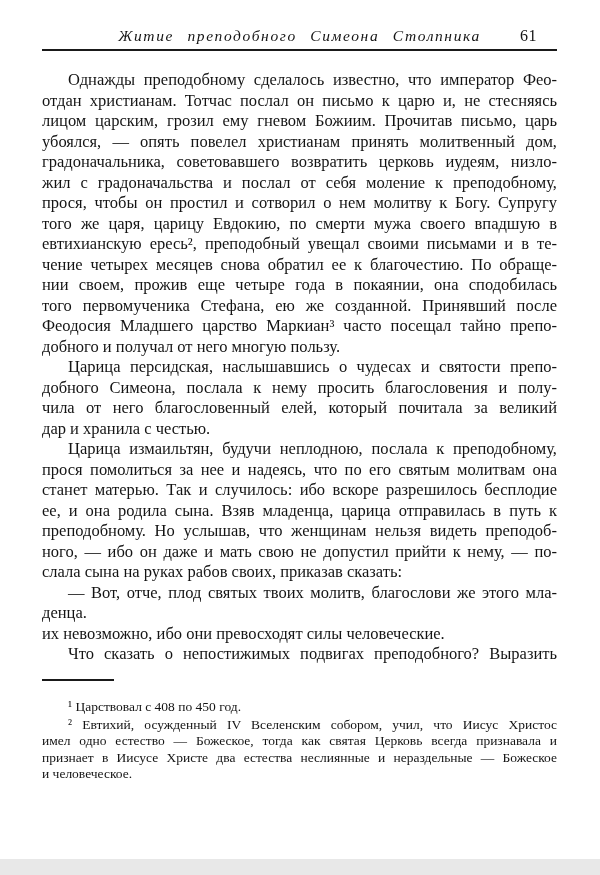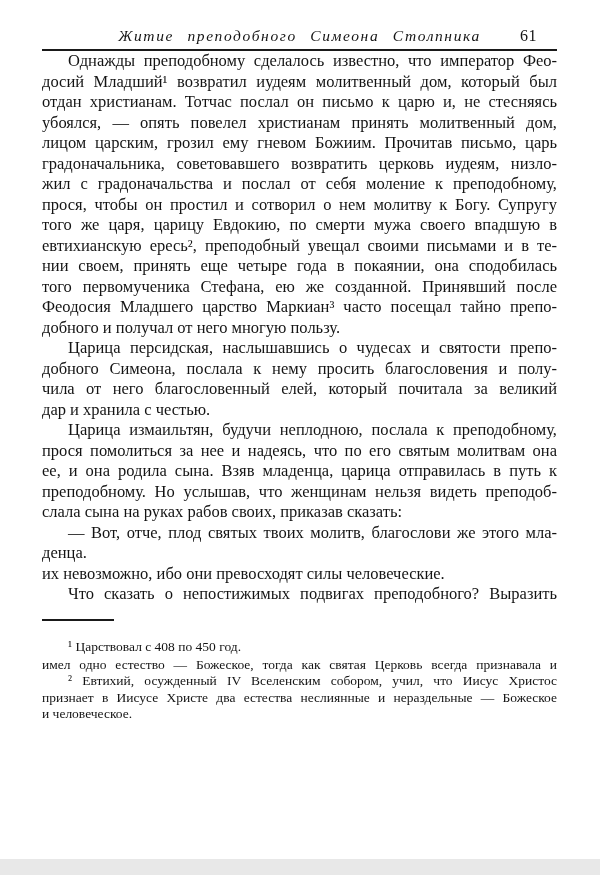--- a/index.html
+++ b/index.html
@@ -38,20 +38,21 @@
   .header .pagenum {
     position: absolute;
     right: 20px;
     top: 0;
     font-size: 16px;
     font-style: normal;
     letter-spacing: 0.5px;
   }
   
   .body-text {
+    margin-top: 19px;
     font-size: 16.5px;
     line-height: 20.5px;
   }
   .para { margin: 0; }
   .line {
     text-align: justify;
     text-align-last: justify;
     -moz-text-align-last: justify;
   }
   .line.first { padding-left: 26px; }
@@ -79,64 +80,66 @@
 <div class="page">
 
   <div class="header">
     <span class="title">Житие преподобного Симеона Столпника</span>
     <span class="pagenum">61</span>
   </div>
 
   <div class="body-text">
       <div class="para">
         <div class="line first">Однажды преподобному сделалось известно, что император Фео-</div>
-        <div class="line">досий Младший¹ возвратил иудеям молитвенный дом, который был</div>
         <div class="line">отдан христианам. Тотчас послал он письмо к царю и, не стесняясь</div>
+        <div class="line">лицом царским, грозил ему гневом Божиим. Прочитав письмо, царь</div>
         <div class="line">убоялся, — опять повелел христианам принять молитвенный дом,</div>
-        <div class="line">лицом царским, грозил ему гневом Божиим. Прочитав письмо, царь</div>
         <div class="line">градоначальника, советовавшего возвратить церковь иудеям, низло-</div>
         <div class="line">жил с градоначальства и послал от себя моление к преподобному,</div>
         <div class="line">прося, чтобы он простил и сотворил о нем молитву к Богу. Супругу</div>
         <div class="line">того же царя, царицу Евдокию, по смерти мужа своего впадшую в</div>
         <div class="line">евтихианскую ересь², преподобный увещал своими письмами и в те-</div>
-        <div class="line">нии своем, принять еще четыре года в покаянии, она сподобилась</div>
+        <div class="line">чение четырех месяцев снова обратил ее к благочестию. По обраще-</div>
+        <div class="line">нии своем, прожив еще четыре года в покаянии, она сподобилась</div>
         <div class="line">того первомученика Стефана, ею же созданной. Принявший после</div>
         <div class="line">Феодосия Младшего царство Маркиан³ часто посещал тайно препо-</div>
         <div class="line last">добного и получал от него многую пользу.</div>
       </div>
       <div class="para">
         <div class="line first">Царица персидская, наслышавшись о чудесах и святости препо-</div>
         <div class="line">добного Симеона, послала к нему просить благословения и полу-</div>
         <div class="line">чила от него благословенный елей, который почитала за великий</div>
         <div class="line last">дар и хранила с честью.</div>
       </div>
       <div class="para">
         <div class="line first">Царица измаильтян, будучи неплодною, послала к преподобному,</div>
         <div class="line">прося помолиться за нее и надеясь, что по его святым молитвам она</div>
+        <div class="line">станет матерью. Так и случилось: ибо вскоре разрешилось бесплодие</div>
         <div class="line">ее, и она родила сына. Взяв младенца, царица отправилась в путь к</div>
         <div class="line">преподобному. Но услышав, что женщинам нельзя видеть преподоб-</div>
+        <div class="line">ного, — ибо он даже и мать свою не допустил прийти к нему, — по-</div>
         <div class="line last">слала сына на руках рабов своих, приказав сказать:</div>
       </div>
       <div class="para">
         <div class="line first">— Вот, отче, плод святых твоих молитв, благослови же этого мла-</div>
         <div class="line last">денца.</div>
       </div>
       <div class="para">
         <div class="line last">их невозможно, ибо они превосходят силы человеческие.</div>
         <div class="line first">Что сказать о непостижимых подвигах преподобного? Выразить</div>
       </div>
     </div>
 
   <div class="fn-sep"></div>
 
   <div class="footnotes">
       <div class="footnote">
         <div class="line first last">¹ Царствовал с 408 по 450 год.</div>
       </div>
       <div class="footnote">
+        <div class="line first">² Евтихий, осужденный IV Вселенским собором, учил, что Иисус Христос</div>
         <div class="line">имел одно естество — Божеское, тогда как святая Церковь всегда признавала и</div>
-        <div class="line first">² Евтихий, осужденный IV Вселенским собором, учил, что Иисус Христос</div>
         <div class="line">признает в Иисусе Христе два естества неслиянные и нераздельные — Божеское</div>
         <div class="line last">и человеческое.</div>
       </div>
     </div>
 
 </div>
 
 </body></html>

